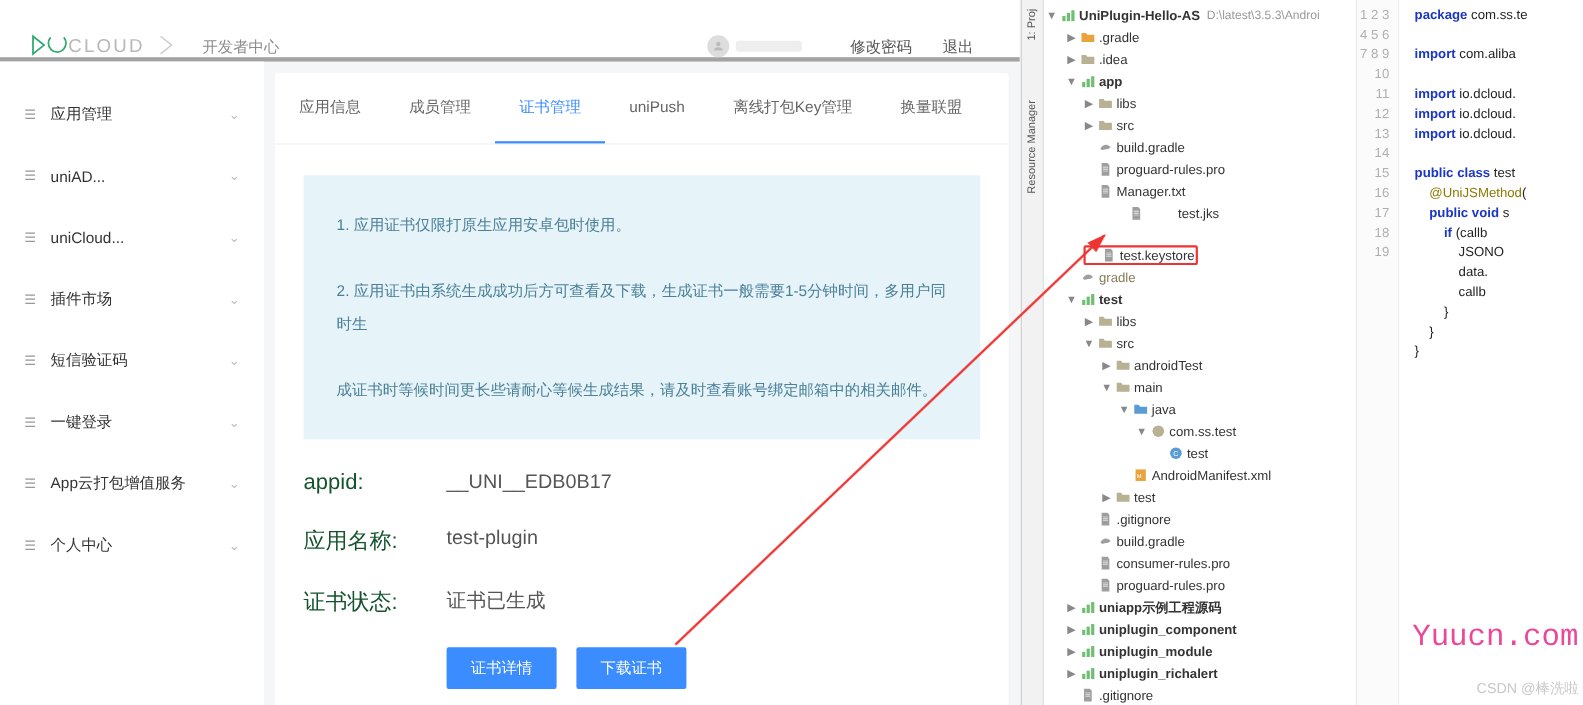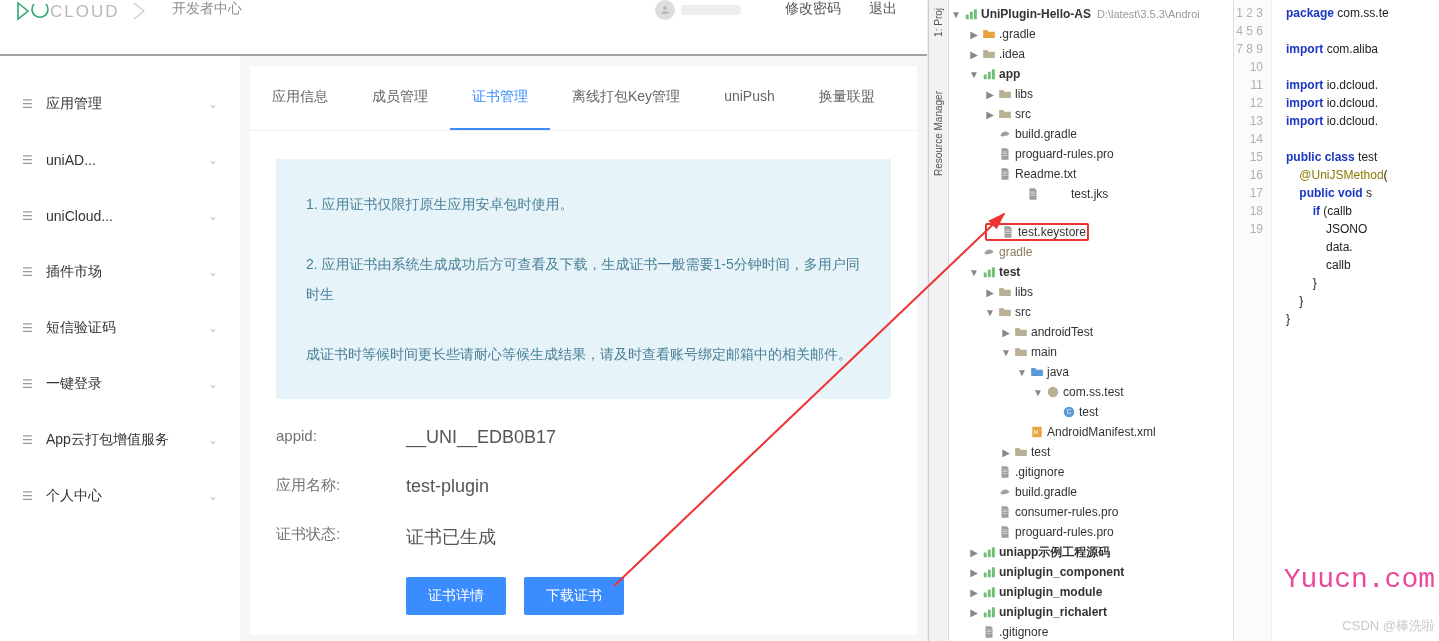--- a/index.html
+++ b/index.html
@@ -1,19 +1,19 @@
 <!DOCTYPE html>
 <html><head>
 <meta charset="utf-8">
 <style>
 *{box-sizing:border-box;margin:0;padding:0;font-family:-apple-system,BlinkMacSystemFont,"Segoe UI",Arial,"Microsoft YaHei",sans-serif}
 body{width:1439px;height:641px;overflow:hidden;background:#fff;position:relative}
 .root{display:flex;width:1439px;height:641px}
 .left-panel{width:928px;height:641px;position:relative;border-right:1px solid #eee}
-.topbar{height:56px;display:flex;align-items:flex-start;padding:0 16px;border-bottom:2px solid #a3a3a3}
+.topbar{height:56px;display:flex;align-items:flex-end;padding:0 28px;border-bottom:4px solid #a3a3a3}
 .logo{display:flex;align-items:center;gap:6px}
 .logo-mark{width:130px;height:22px}
 .dev-center{color:#8d8d8d;font-size:14px;margin-left:26px}
 .top-spacer{flex:1}
 .username{display:flex;align-items:center;gap:6px;color:#999;font-size:14px;margin-right:30px}
 .avatar{width:20px;height:20px;border-radius:50%;background:#ddd;display:inline-flex;align-items:center;justify-content:center;font-size:12px;color:#999}
 .top-link{color:#555;font-size:14px;margin:0 14px;cursor:pointer}
 .body-wrap{display:flex;height:585px}
 .sidebar{width:240px;padding:20px 0;background:#fff}
 .side-item{display:flex;align-items:center;justify-content:space-between;padding:0 22px;height:56px;font-size:14px;color:#333;cursor:pointer}
@@ -21,21 +21,21 @@
 .side-label{flex:1}
 .side-chevron{color:#bbb;font-size:12px}
 .main{flex:1;background:#f5f6f7;padding:10px 10px 8px 10px;overflow:auto}
 .card{background:#fff;border-radius:2px;box-shadow:0 0 2px rgba(0,0,0,.02)}
 .tabs{display:flex;border-bottom:1px solid #f0f0f0}
 .tab{padding:22px 22px;font-size:14px;color:#666;cursor:pointer}
 .tab.active{color:#3b8cff;border-bottom:2px solid #3b8cff}
 .notice{margin:28px 26px 24px;background:#e6f3f8;color:#4a8098;padding:30px;font-size:14px;line-height:30px}
 .notice .gap{height:30px}
 .kv{display:flex;padding:0 26px;margin:28px 0}
-.kv-label{width:130px;color:#737373;font-size:15px}
+.kv-label{width:130px;color:#14532d;font-size:20px}
 .kv-value{color:#555;font-size:18px}
 .btnrow{display:flex;gap:18px;padding:0 26px 20px 156px}
 .btn{background:#3b8cff;color:#fff;border:none;padding:10px 22px;font-size:14px;border-radius:2px;cursor:pointer}
 
 .ide-panel{flex:1;height:641px;display:flex;position:relative;border-left:1px solid #ccc;background:#fff}
 .vtab{width:20px;background:#f2f2f2;border-right:1px solid #ddd;display:flex;flex-direction:column;align-items:center;padding:6px 0;font-size:10px;color:#555;gap:50px}
 .vtab span{writing-mode:vertical-rl;transform:rotate(180deg);white-space:nowrap;margin:2px 0}
 .project-tree{width:285px;border-right:1px solid #ddd;overflow:hidden;font-size:12px;color:#333;padding-top:4px;background:#fff}
 .node{display:flex;align-items:center;height:20px;white-space:nowrap}
 .node .exp{width:10px;text-align:center;color:#888;cursor:pointer;font-size:10px}
@@ -129,22 +129,22 @@
             <span class="side-label">个人中心</span>
             <span class="side-chevron">⌄</span>
           </div>
         </div>
       <div class="main">
         <div class="card">
           <div class="tabs" id="tabs">
               <div class="tab">应用信息</div>
               <div class="tab">成员管理</div>
               <div class="tab active">证书管理</div>
+              <div class="tab">uniPush</div>
               <div class="tab">离线打包Key管理</div>
-              <div class="tab">uniPush</div>
               <div class="tab">换量联盟</div>
             </div>
           <div class="notice">
             <div>1. 应用证书仅限打原生应用安卓包时使用。</div>
             <div class="gap"></div>
             <div>2. 应用证书由系统生成成功后方可查看及下载，生成证书一般需要1-5分钟时间，多用户同时生</div>
             <div class="gap"></div>
             <div>成证书时等候时间更长些请耐心等候生成结果，请及时查看账号绑定邮箱中的相关邮件。</div>
           </div>
           <div class="kv">
@@ -253,21 +253,21 @@
           <span class="nm">proguard-rules.pro</span>
         </div>
         <div class="node" style="padding-left: 36px;">
           <span class="exp"></span>
           <span class="ic">
             <svg class="fi" viewBox="0 0 24 24">
               <path fill="#9e9e9e" d="M6 2h9l3 3v17H6z"></path>
               <path fill="#fff" d="M8 8h8v1H8zm0 3h8v1H8zm0 3h8v1H8z"></path>
             </svg>
           </span>
-          <span class="nm">Readme.txt</span>
+          <span class="nm">Manager.txt</span>
         </div>
         <div class="node" style="padding-left: 36px; gap: 28px;">
           <span class="exp"></span>
           <span class="ic">
             <svg class="fi" viewBox="0 0 24 24">
               <path fill="#9e9e9e" d="M6 2h9l3 3v17H6z"></path>
               <path fill="#fff" d="M8 8h8v1H8zm0 3h8v1H8zm0 3h8v1H8z"></path>
             </svg>
           </span>
           <span class="nm">test.jks</span>

